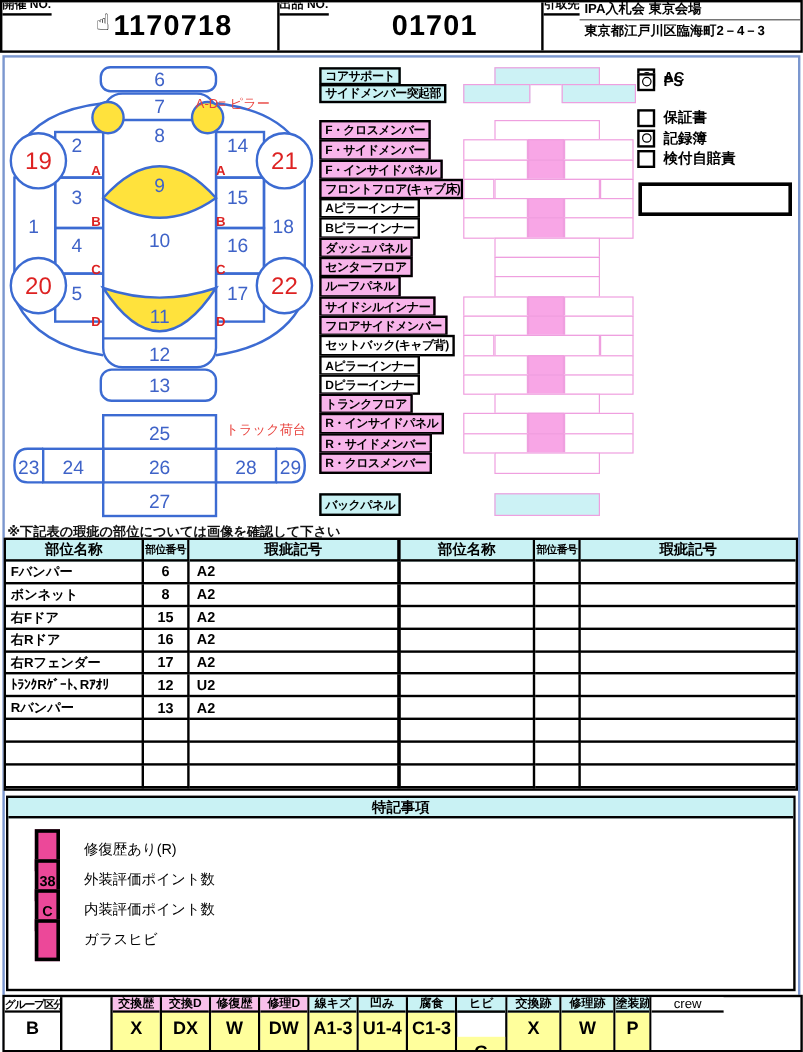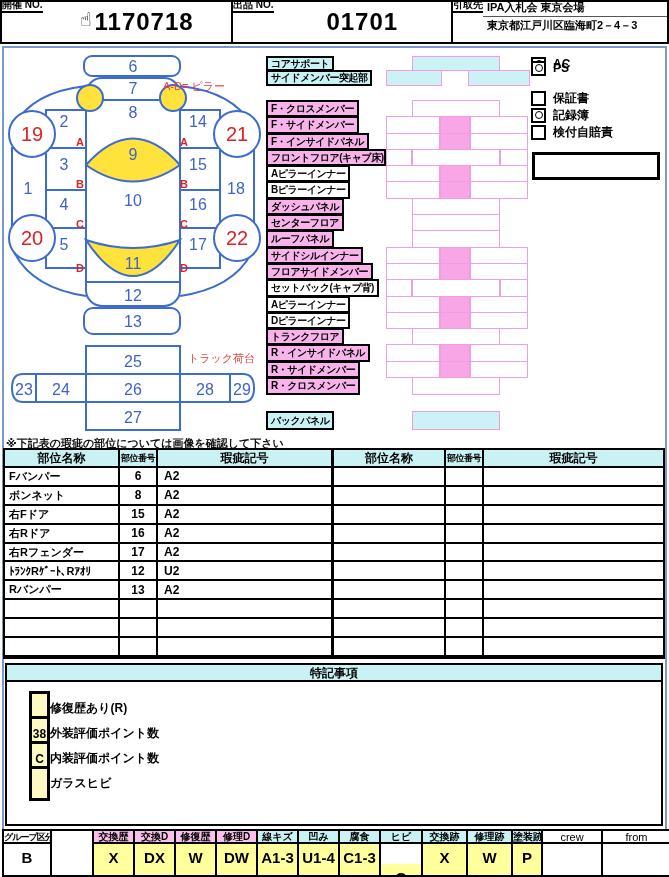--- a/index.html
+++ b/index.html
@@ -77,22 +77,22 @@
   .dname{font-size:11px;font-weight:bold;padding-left:4px;white-space:nowrap}
   .dnum{font-size:12px;font-weight:bold;justify-content:center}
   .dmark{font-size:12px;font-weight:bold;padding-left:6px}
 
   
   #tokki{left:5px;top:663px;width:658px;height:163px;border:2px solid #000;background:#fff}
   #tokki-title{height:17px;background:#c9f2f4;border-bottom:2px solid #000;
       text-align:center;font-size:12px;font-weight:bold;line-height:16px}
   .titem{position:absolute;left:22px;display:flex;align-items:center;height:21px}
   .tbox{width:21px;height:35px;border:3px solid #000;display:flex;align-items:center;
-        justify-content:center;font-size:12px;font-weight:bold;background:#fef9c3;flex:none}
-  .tlab{font-size:12px;font-weight:bold;margin-left:0;white-space:nowrap}
+        justify-content:center;font-size:12px;font-weight:bold;background:#ec4899;flex:none}
+  .tlab{font-size:12px;font-weight:normal;margin-left:20px;white-space:nowrap}
 
   
   #legend{left:2px;top:829px;width:667px;height:48px;border:2px solid #000;
           display:flex;background:#fff}
   .lcol{border-right:2px solid #000;display:flex;flex-direction:column;flex:none}
   .lcol:last-child{border-right:none}
   .lhead{height:13px;border-bottom:2px solid #000;font-size:10px;font-weight:bold;
          text-align:center;line-height:12px;overflow:hidden;white-space:nowrap}
   .lhead.tiny{font-size:9px;letter-spacing:-1px}
   .lhead.latin{font-weight:normal;font-size:11px}
@@ -503,17 +503,13 @@
       <div class="lval vb-yellow">W</div>
     </div>
     <div class="lcol" style="width: 30px;">
       <div class="lhead hb-cyan">塗装跡</div>
       <div class="lval vb-yellow">P</div>
     </div>
     <div class="lcol" style="width: 60px;">
       <div class="lhead hb-white latin">crew</div>
       <div class="lval vb-white"></div>
     </div>
-    <div class="lcol" style="width: 67px;">
-      <div class="lhead hb-white latin">from</div>
-      <div class="lval vb-white"></div>
-    </div>
   </div>
 
 </body></html>

